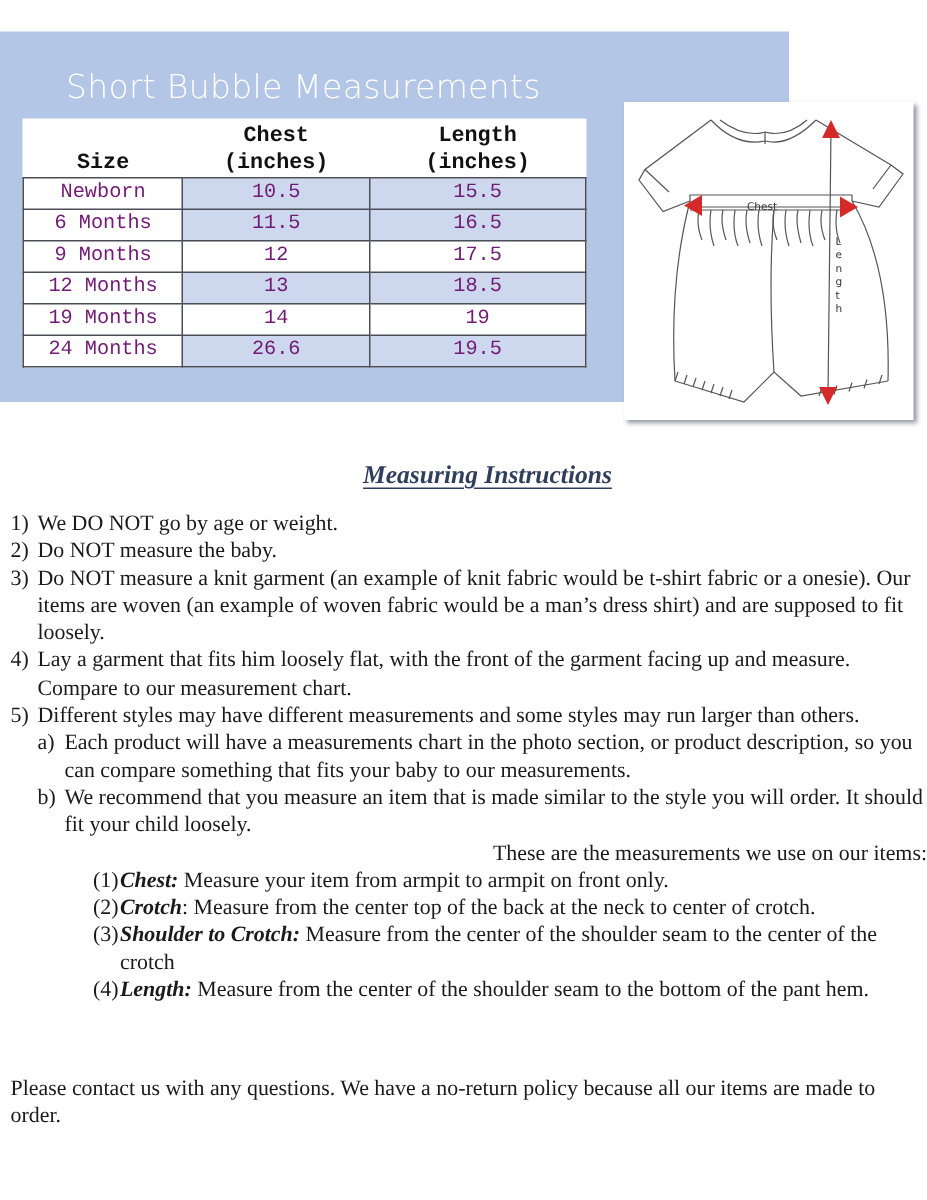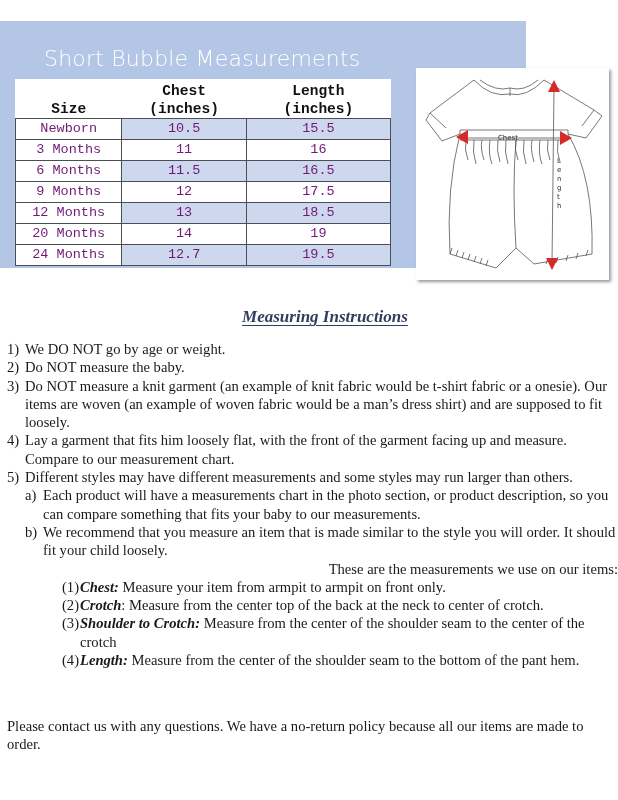--- a/index.html
+++ b/index.html
@@ -45,48 +45,43 @@
         <th><span>Chest</span><br><span>(inches)</span></th>
         <th><span>Length</span><br><span>(inches)</span></th>
       </tr>
     </thead>
     <tbody>
       <tr class="shade">
         <td class="col-size">Newborn</td>
         <td class="col-chest">10.5</td>
         <td class="col-length">15.5</td>
       </tr>
-      <tr class="plain">
-        <td class="col-size">3 Months</td>
-        <td class="col-chest">11</td>
-        <td class="col-length">16</td>
-      </tr>
       <tr class="shade">
         <td class="col-size">6 Months</td>
         <td class="col-chest">11.5</td>
         <td class="col-length">16.5</td>
       </tr>
       <tr class="plain">
         <td class="col-size">9 Months</td>
         <td class="col-chest">12</td>
         <td class="col-length">17.5</td>
       </tr>
       <tr class="shade">
         <td class="col-size">12 Months</td>
         <td class="col-chest">13</td>
         <td class="col-length">18.5</td>
       </tr>
       <tr class="plain">
-        <td class="col-size">20 Months</td>
+        <td class="col-size">19 Months</td>
         <td class="col-chest">14</td>
         <td class="col-length">19</td>
       </tr>
       <tr class="shade">
         <td class="col-size">24 Months</td>
-        <td class="col-chest">12.7</td>
+        <td class="col-chest">26.6</td>
         <td class="col-length">19.5</td>
       </tr>
     </tbody>
   </table>
 
   <div class="diagram">
     <svg width="193" height="212" viewBox="0 0 193 212">
       <g fill="none" stroke="#555" stroke-width="0.8">
 
         <path d="M58 12 Q75 30 94 26 Q110 30 128 12"></path>

